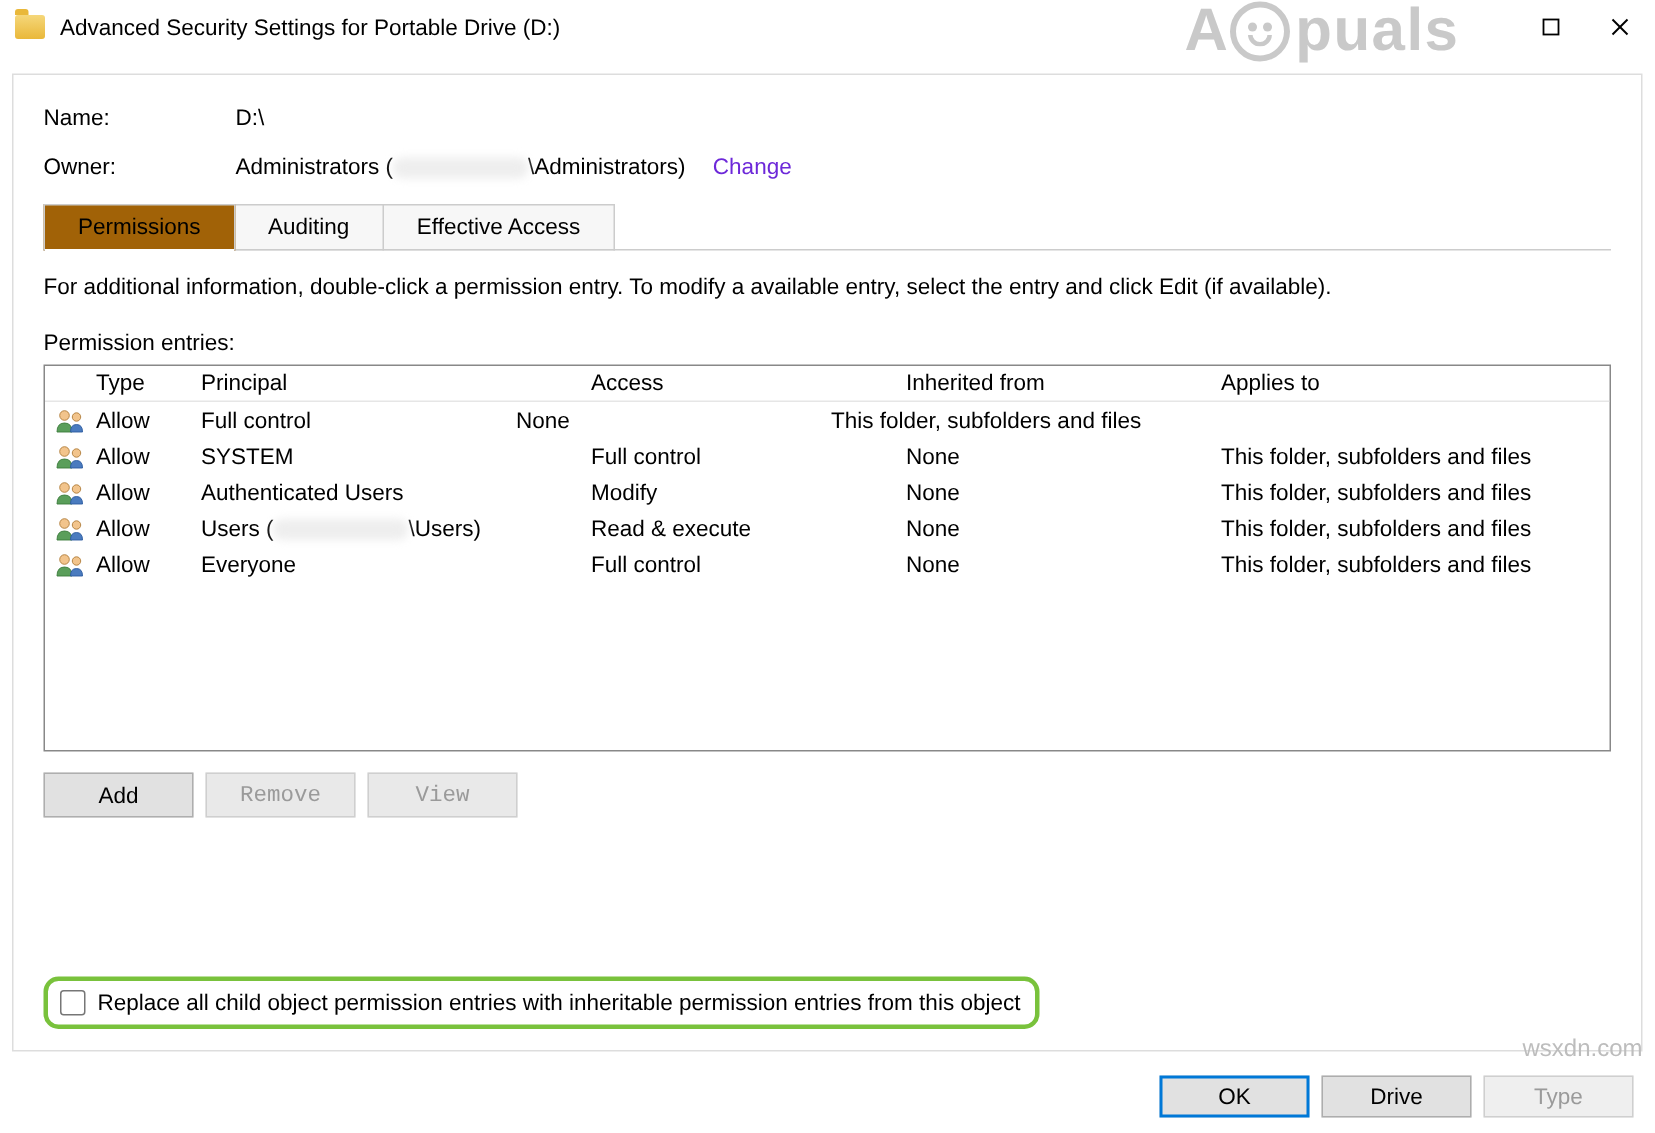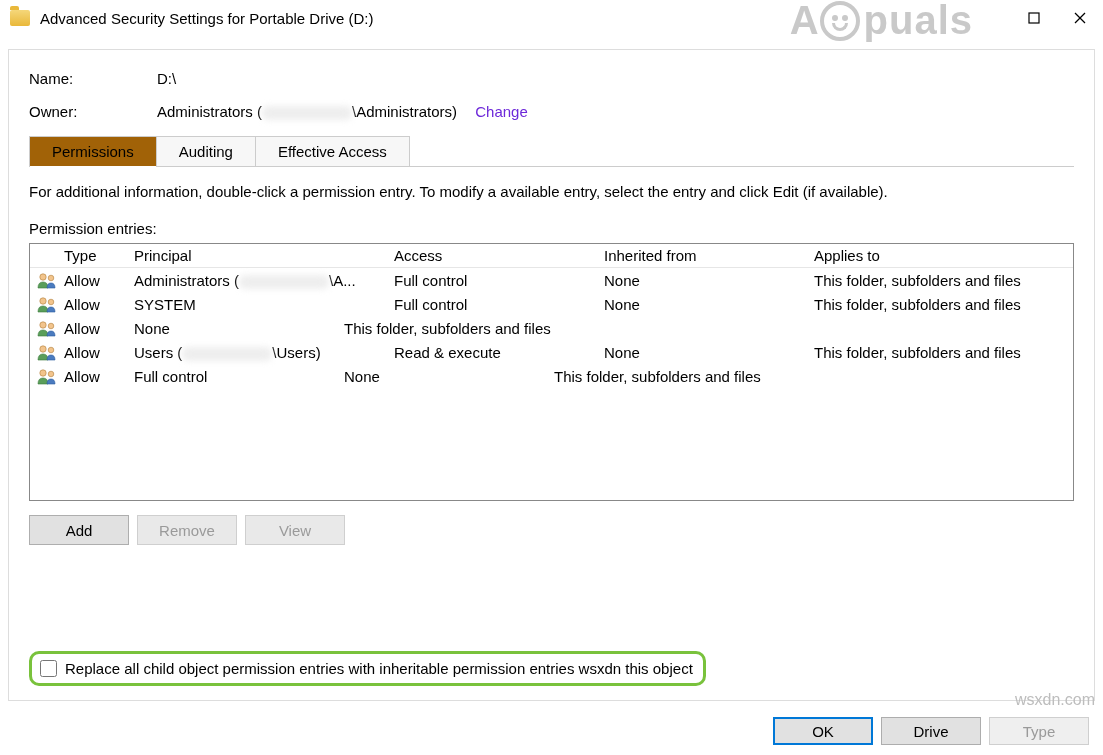--- a/index.html
+++ b/index.html
@@ -178,20 +178,21 @@
     font-family:inherit;
     font-size:15px;
     cursor:pointer;
     padding:0 12px;
   }
   .btn:disabled, .btn.disabled {
     color:#9a9a9a;
     border-color:#cfcfcf;
     background:#e9e9e9;
     cursor:default;
+    font-family:Liberation Mono, monospace;
   }
 
   
   .replace-row {
     position:absolute;
     left:20px;
     bottom:14px;
     display:flex;
     align-items:center;
     padding:6px 10px 6px 6px;
@@ -304,21 +305,20 @@
           <div class="perm-row">
             <div class="col-icon users-icon">
               <svg width="22" height="18" viewBox="0 0 22 18">
                 <circle cx="7" cy="6" r="3.2" fill="#f2c48c" stroke="#b07d3a" stroke-width="0.6"></circle>
                 <path d="M2 17 Q2 11 7 11 Q12 11 12 17 Z" fill="#5a9e5a" stroke="#3a7a3a" stroke-width="0.6"></path>
                 <circle cx="15" cy="7" r="2.8" fill="#f2c48c" stroke="#b07d3a" stroke-width="0.6"></circle>
                 <path d="M11 17 Q11 12 15 12 Q19 12 19 17 Z" fill="#4a7bbf" stroke="#2a5a9f" stroke-width="0.6"></path>
               </svg>
             </div>
             <div class="col-type">Allow</div>
-            <div class="col-principal"><span>Administrators (</span><span class="redact"></span><span>\A...</span></div>
             <div class="col-access">Full control</div>
             <div class="col-inherited">None</div>
             <div class="col-applies">This folder, subfolders and files</div>
           </div>
           <div class="perm-row">
             <div class="col-icon users-icon">
               <svg width="22" height="18" viewBox="0 0 22 18">
                 <circle cx="7" cy="6" r="3.2" fill="#f2c48c" stroke="#b07d3a" stroke-width="0.6"></circle>
                 <path d="M2 17 Q2 11 7 11 Q12 11 12 17 Z" fill="#5a9e5a" stroke="#3a7a3a" stroke-width="0.6"></path>
                 <circle cx="15" cy="7" r="2.8" fill="#f2c48c" stroke="#b07d3a" stroke-width="0.6"></circle>
@@ -334,20 +334,22 @@
           <div class="perm-row">
             <div class="col-icon users-icon">
               <svg width="22" height="18" viewBox="0 0 22 18">
                 <circle cx="7" cy="6" r="3.2" fill="#f2c48c" stroke="#b07d3a" stroke-width="0.6"></circle>
                 <path d="M2 17 Q2 11 7 11 Q12 11 12 17 Z" fill="#5a9e5a" stroke="#3a7a3a" stroke-width="0.6"></path>
                 <circle cx="15" cy="7" r="2.8" fill="#f2c48c" stroke="#b07d3a" stroke-width="0.6"></circle>
                 <path d="M11 17 Q11 12 15 12 Q19 12 19 17 Z" fill="#4a7bbf" stroke="#2a5a9f" stroke-width="0.6"></path>
               </svg>
             </div>
             <div class="col-type">Allow</div>
+            <div class="col-principal">Authenticated Users</div>
+            <div class="col-access">Modify</div>
             <div class="col-inherited">None</div>
             <div class="col-applies">This folder, subfolders and files</div>
           </div>
           <div class="perm-row">
             <div class="col-icon users-icon">
               <svg width="22" height="18" viewBox="0 0 22 18">
                 <circle cx="7" cy="6" r="3.2" fill="#f2c48c" stroke="#b07d3a" stroke-width="0.6"></circle>
                 <path d="M2 17 Q2 11 7 11 Q12 11 12 17 Z" fill="#5a9e5a" stroke="#3a7a3a" stroke-width="0.6"></path>
                 <circle cx="15" cy="7" r="2.8" fill="#f2c48c" stroke="#b07d3a" stroke-width="0.6"></circle>
                 <path d="M11 17 Q11 12 15 12 Q19 12 19 17 Z" fill="#4a7bbf" stroke="#2a5a9f" stroke-width="0.6"></path>
@@ -362,37 +364,38 @@
           <div class="perm-row">
             <div class="col-icon users-icon">
               <svg width="22" height="18" viewBox="0 0 22 18">
                 <circle cx="7" cy="6" r="3.2" fill="#f2c48c" stroke="#b07d3a" stroke-width="0.6"></circle>
                 <path d="M2 17 Q2 11 7 11 Q12 11 12 17 Z" fill="#5a9e5a" stroke="#3a7a3a" stroke-width="0.6"></path>
                 <circle cx="15" cy="7" r="2.8" fill="#f2c48c" stroke="#b07d3a" stroke-width="0.6"></circle>
                 <path d="M11 17 Q11 12 15 12 Q19 12 19 17 Z" fill="#4a7bbf" stroke="#2a5a9f" stroke-width="0.6"></path>
               </svg>
             </div>
             <div class="col-type">Allow</div>
+            <div class="col-principal">Everyone</div>
             <div class="col-access">Full control</div>
             <div class="col-inherited">None</div>
             <div class="col-applies">This folder, subfolders and files</div>
           </div>
         </div>
     </div>
 
     <div class="action-row">
       <button class="btn">Add</button>
       <button class="btn disabled" disabled="">Remove</button>
       <button class="btn disabled" disabled="">View</button>
     </div>
   </div>
 
   <label class="replace-row">
     <input type="checkbox" style="">
-    <span>Replace all child object permission entries with inheritable permission entries wsxdn this object</span>
+    <span>Replace all child object permission entries with inheritable permission entries from this object</span>
   </label>
 
 </div>
 
 <span class="footer-credit">wsxdn.com</span>
 
 <div class="dialog-buttons">
   <button class="dlg-btn primary">OK</button>
   <button class="dlg-btn">Drive</button>
   <button class="dlg-btn disabled" disabled="">Type</button>

